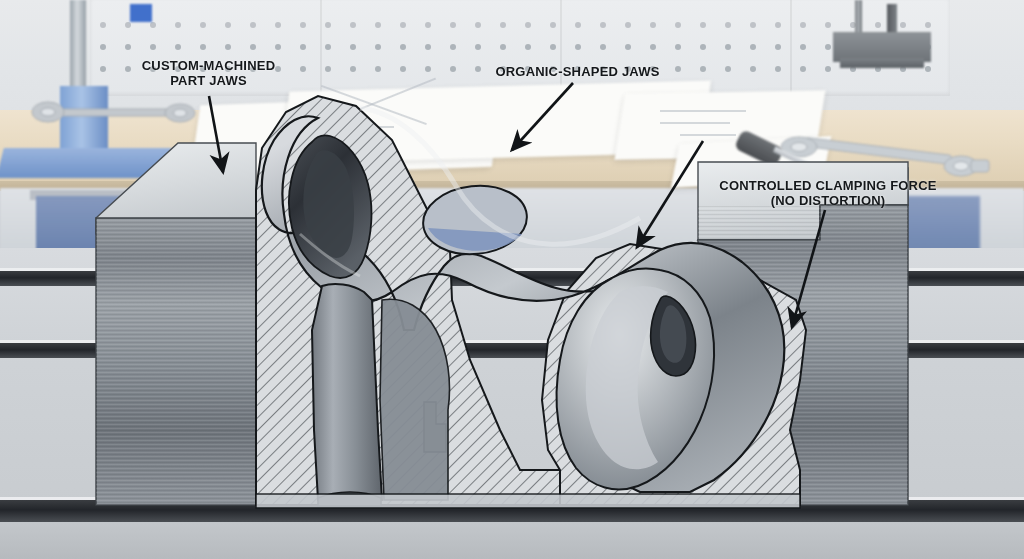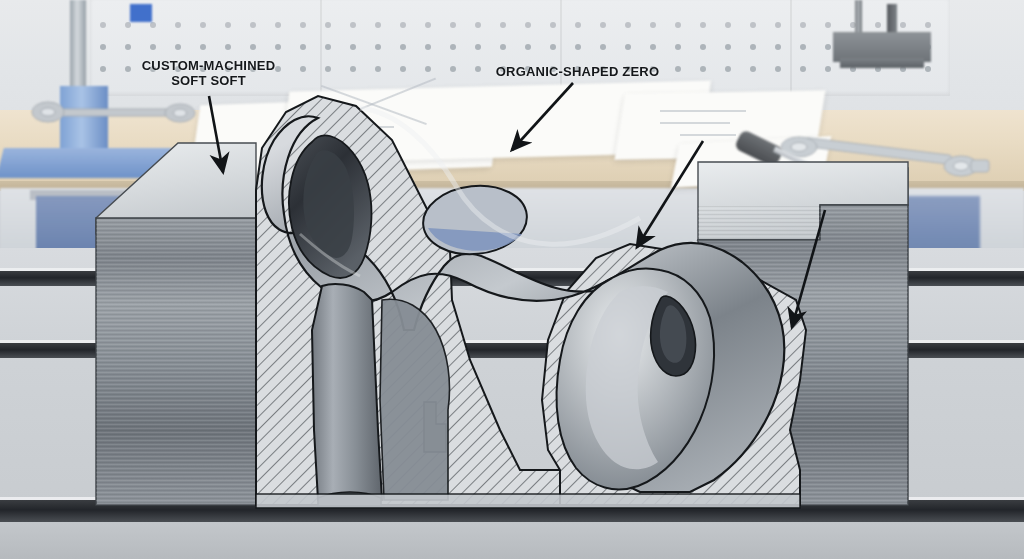--- a/index.html
+++ b/index.html
@@ -452,16 +452,18 @@
         <path d="M0,0.6 L8.6,4.5 L0,8.4 L2.4,4.5 Z" fill="#111417"></path>
       </marker>
     </defs>
     <line x1="209" y1="96" x2="223" y2="172" stroke="#111417" stroke-width="2.6" marker-end="url(#ah)"></line>
     <line x1="573" y1="83" x2="512" y2="150" stroke="#111417" stroke-width="2.6" marker-end="url(#ah)"></line>
     <line x1="703" y1="141" x2="637" y2="247" stroke="#111417" stroke-width="2.6" marker-end="url(#ah)"></line>
     <line x1="825" y1="210" x2="792" y2="327" stroke="#111417" stroke-width="2.6" marker-end="url(#ah)"></line>
   </svg>
 
   <div class="callout" id="c0" style="left: 141px; top: 58px; width: 135px; font-size: 13px;">CUSTOM-MACHINED
-SOFT SOFT</div>
-  <div class="callout" id="c1" style="left: 490px; top: 64px; width: 175px; font-size: 13px;">ORGANIC-SHAPED ZERO</div>
+PART JAWS</div>
+  <div class="callout" id="c1" style="left: 490px; top: 64px; width: 175px; font-size: 13px;">ORGANIC-SHAPED JAWS</div>
+  <div class="callout" id="c3" style="left: 713px; top: 178px; width: 230px; font-size: 13px;">CONTROLLED CLAMPING FORCE
+(NO DISTORTION)</div>
 
 </div>
 
 </body></html>

